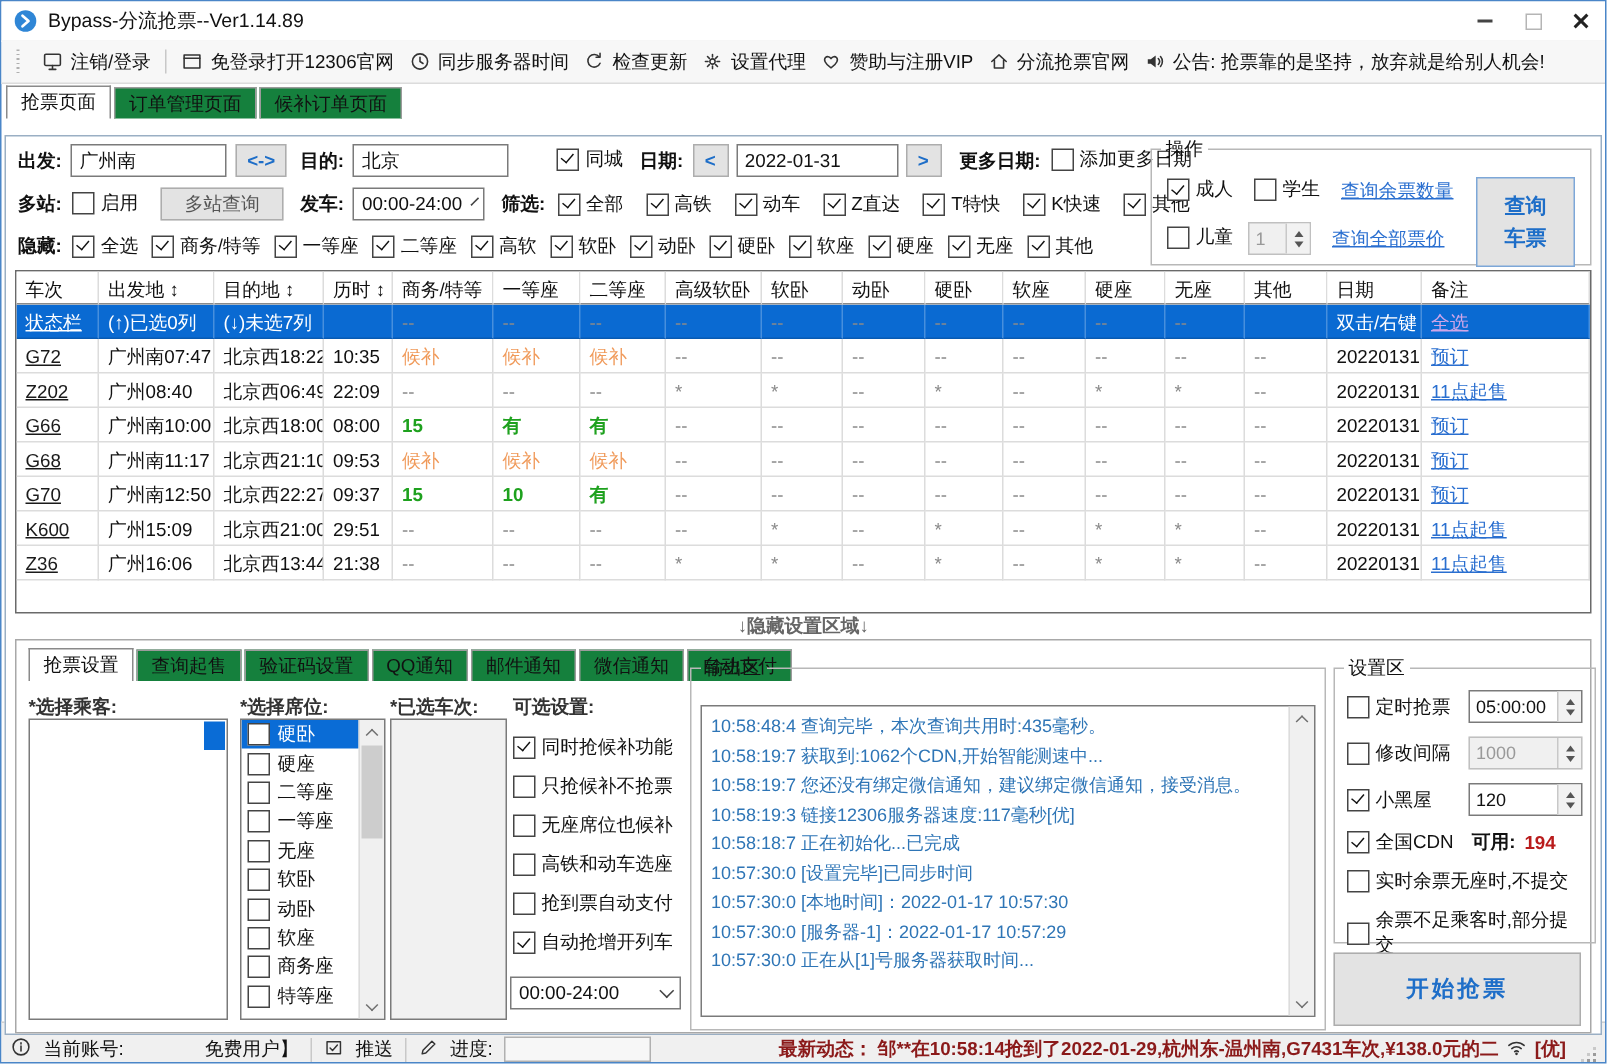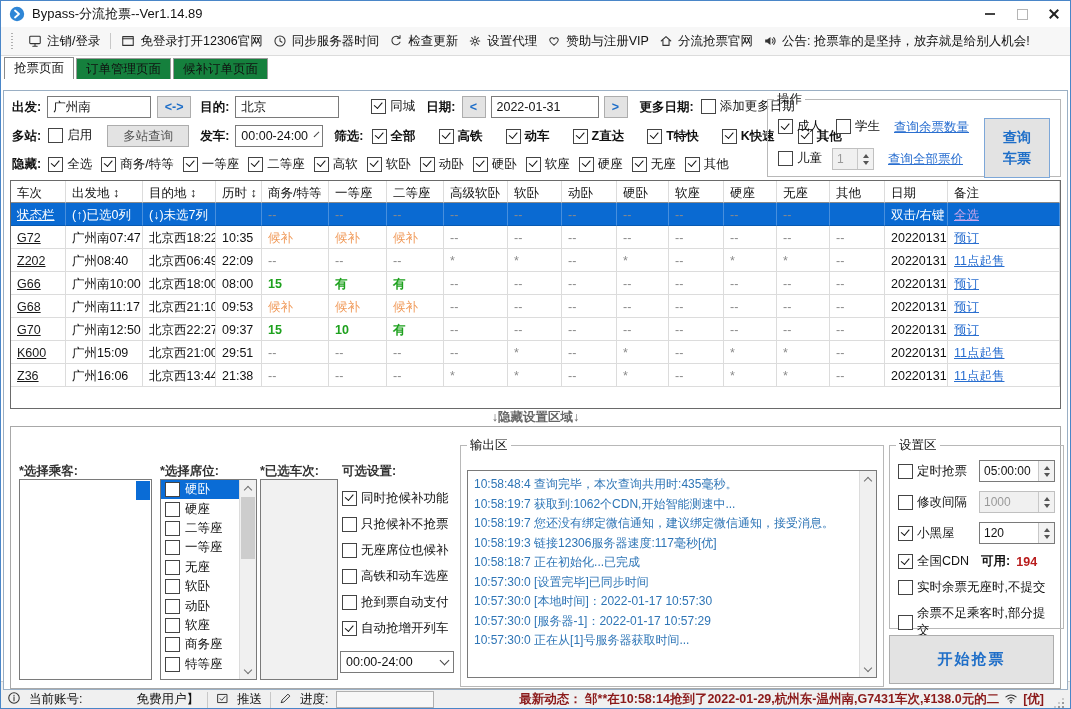--- a/index.html
+++ b/index.html
@@ -230,21 +230,21 @@
           <span class="cb"></span>
           <span class="cbl">启用</span>
         </span></span>
     <span class="btn" style="width:82px;margin-left:15px;color:#555;">多站查询</span>
     <span class="lbl" style="margin-left:11px;">发车:</span>
     <span class="dd" style="width:88px;margin-left:6px;">
         <span class="dd-v">00:00-24:00</span>
         <span class="chev"></span>
       </span>
     <span class="lbl" style="margin-left:11px;">筛选:</span>
-    <span id="filters" style="display:inline-flex;gap:23px;margin-left:8px;font-weight:bold;">
+    <span id="filters" style="display:inline-flex;gap:15px;margin-left:8px;">
         <span class="cbi">
           <span class="cb on"></span>
           <span class="cbl">全部</span>
         </span>
         <span class="cbi">
           <span class="cb on"></span>
           <span class="cbl">高铁</span>
         </span>
         <span class="cbi">
           <span class="cb on"></span>
@@ -526,20 +526,29 @@
         <div class="tcell c13 dim">*</div>
         <div class="tcell c14 dim">--</div>
         <div class="tcell c15">20220131</div>
         <div class="tcell c16 remark">11点起售</div>
       </div>
     </div>
 
   <div class="divider">↓隐藏设置区域↓</div>
 
   <div class="bottom">
+    <div class="subtabs" id="subtabs">
+        <div class="tab active">抢票设置</div>
+        <div class="tab">查询起售</div>
+        <div class="tab">验证码设置</div>
+        <div class="tab">QQ通知</div>
+        <div class="tab">邮件通知</div>
+        <div class="tab">微信通知</div>
+        <div class="tab">自动支付</div>
+      </div>
 
     <span class="collbl" style="left:8px;">*选择乘客:</span>
     <span class="collbl" style="left:149px;">*选择席位:</span>
     <span class="collbl" style="left:249px;">*已选车次:</span>
     <span class="collbl" style="left:331px;">可选设置:</span>
 
     <div class="listbox pass-box">
       <span class="pass-sel"></span>
     </div>
 

